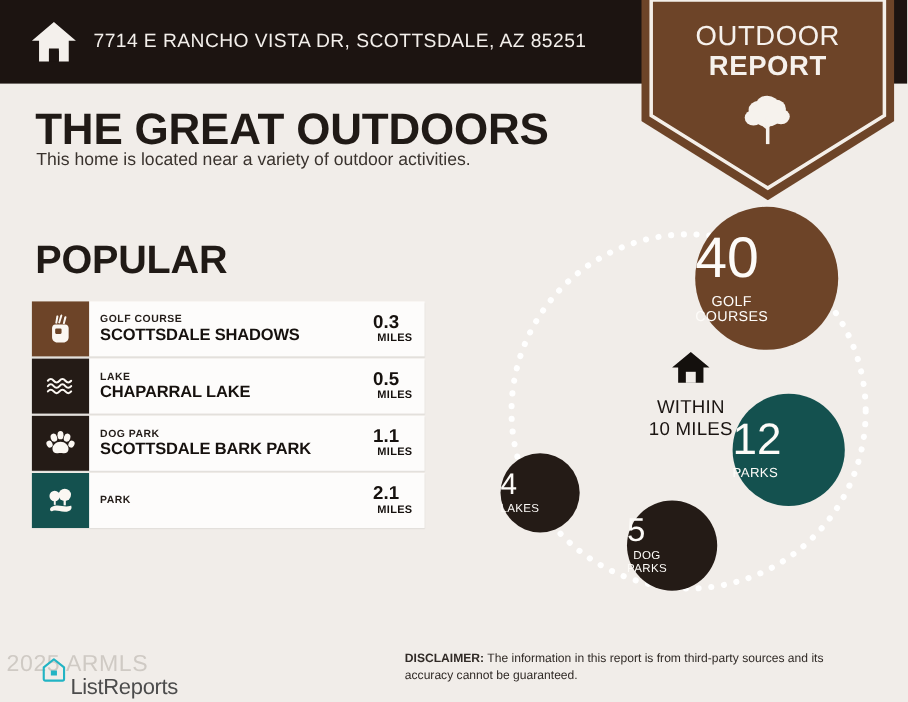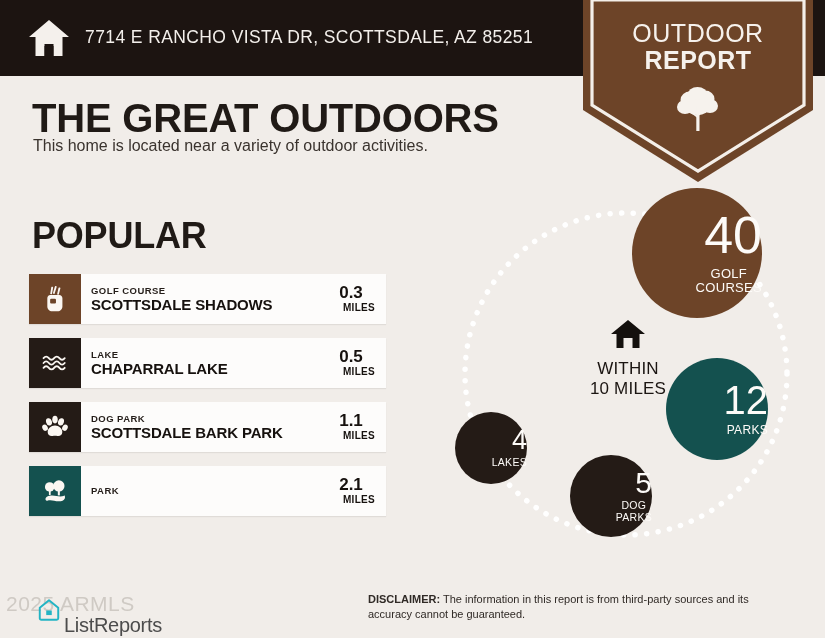--- a/index.html
+++ b/index.html
@@ -101,21 +101,21 @@
   #popular-list {
     position: absolute;
     left: 29px; top: 274px;
     width: 357px;
   }
   .poi-row {
     position: relative;
     display: flex;
     align-items: stretch;
     background: #fdfcfb;
-    margin-bottom: 14px;
+    margin-bottom: 2px;
     min-height: 50px;
     box-shadow: 0 1px 1px rgba(0,0,0,0.07);
   }
   .poi-icon-tile {
     flex: 0 0 52px;
     width: 52px;
     display: flex;
     align-items: center;
     justify-content: center;
   }
@@ -174,21 +174,21 @@
   #dotted-ring {
     position: absolute;
     left: 0; top: 0;
     width: 395px; height: 382px;
   }
   .stat-circle {
     position: absolute;
     border-radius: 50%;
     display: flex;
     flex-direction: column;
-    align-items: flex-end;
+    align-items: flex-start;
     justify-content: center;
     color: #fdfbf8;
     text-align: center;
   }
   .stat-num {
     font-weight: 300;
     line-height: 0.95;
   }
   .stat-lbl {
     font-weight: 400;

